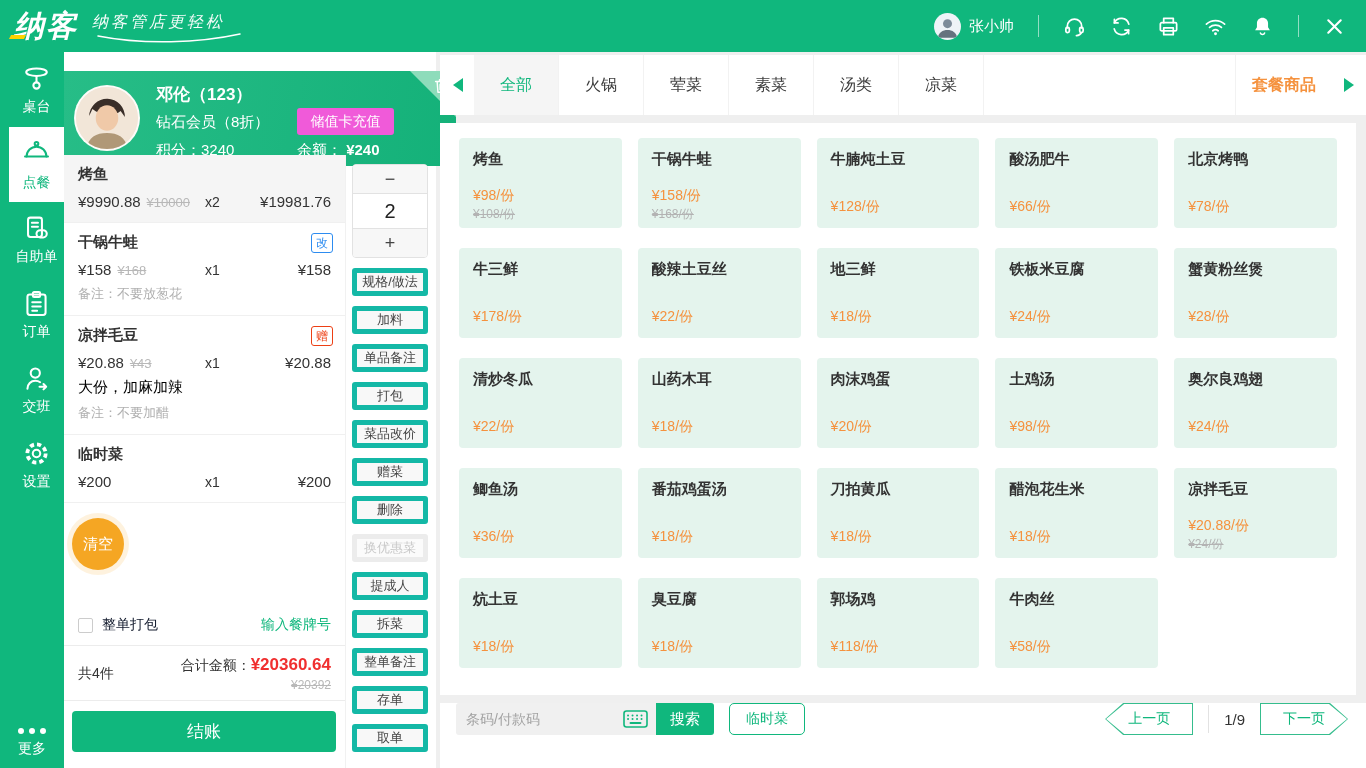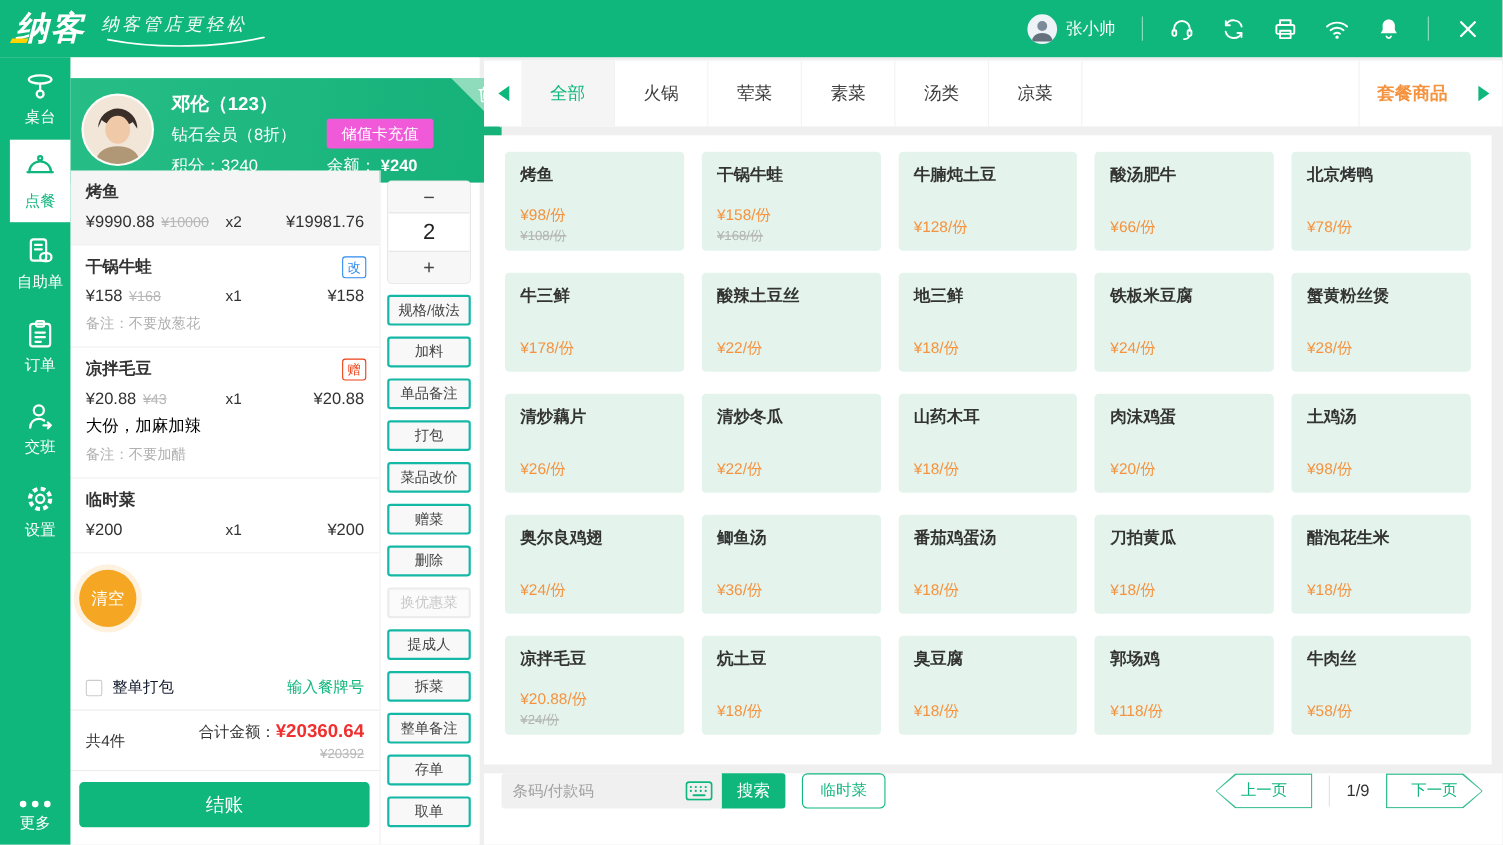--- a/index.html
+++ b/index.html
@@ -72,21 +72,21 @@
   .sum-line1 { font-size:14px; color:#333; }
   .sum-total { font-size:17px; font-weight:bold; color:#f02f2f; }
   .sum-orig { font-size:12px; color:#b8b8b8; text-decoration:line-through; margin-top:3px; }
   .checkout-btn { position:absolute; left:8px; top:659px; width:264px; height:41px; background:#10b77d; border:none; border-radius:4px; color:#fff; font-size:17px; cursor:pointer; font-family:inherit; }
 
   
   .actions-col { position:absolute; left:288px; top:112px; width:76px; }
   .stepper { border:1px solid #e2e2e2; border-radius:4px; overflow:hidden; background:#fff; }
   .st-btn { width:100%; height:28px; background:#f7f7f7; border:none; font-size:18px; color:#444; display:flex; align-items:center; justify-content:center; cursor:pointer; font-family:inherit; }
   .st-val { height:36px; border-top:1px solid #e2e2e2; border-bottom:1px solid #e2e2e2; background:#fff; font-size:20px; color:#222; display:flex; align-items:center; justify-content:center; }
-  .action-btn { display:flex; align-items:center; justify-content:center; margin-top:10px; width:100%; height:28px; border:2px solid #14b8a6; background:#f8f8f8; border-radius:3px; font-size:13px; color:#444; cursor:pointer; font-family:inherit; white-space:nowrap; }
+  .action-btn { display:flex; align-items:center; justify-content:center; margin-top:10px; width:100%; height:28px; border:5px solid #14b8a6; background:#f8f8f8; border-radius:3px; font-size:13px; color:#444; cursor:pointer; font-family:inherit; white-space:nowrap; }
   .action-btn.disabled { color:#c9c9c9; background:#fbfbfb; border-color:#ececec; cursor:default; }
 
   
   .tabbar { position:absolute; left:440px; top:55px; width:926px; height:60px; background:#fff; display:flex; align-items:stretch; }
   .tab-arrow { width:34px; display:flex; align-items:center; justify-content:center; background:none; border:none; cursor:pointer; color:#10b77d; }
   .tab { width:85px; display:flex; align-items:center; justify-content:center; font-size:16px; color:#3c3c3c; border-right:1px solid #f2f2f2; cursor:pointer; }
   .tab.active { background:#f5f5f5; color:#10b77d; }
   .tab-spacer { flex:1; border-right:1px solid #f2f2f2; }
   .tab-special { width:96px; display:flex; align-items:center; justify-content:center; font-size:16px; font-weight:bold; color:#f5923e; cursor:pointer; }
 
@@ -419,25 +419,20 @@
     <div class="card-name">铁板米豆腐</div>
     <div class="card-price">¥24/份</div>
 
   </div>
         <div class="card">
     <div class="card-name">蟹黄粉丝煲</div>
     <div class="card-price">¥28/份</div>
 
   </div>
         <div class="card">
-    <div class="card-name">清炒藕片</div>
-    <div class="card-price">¥26/份</div>
-
-  </div>
-        <div class="card">
     <div class="card-name">清炒冬瓜</div>
     <div class="card-price">¥22/份</div>
 
   </div>
         <div class="card">
     <div class="card-name">山药木耳</div>
     <div class="card-price">¥18/份</div>
 
   </div>
         <div class="card">

